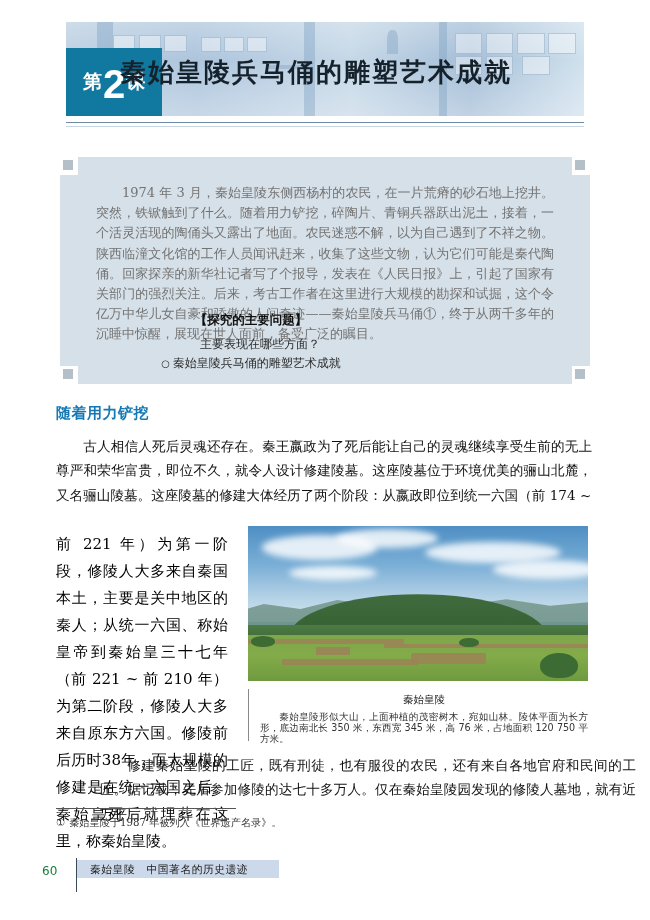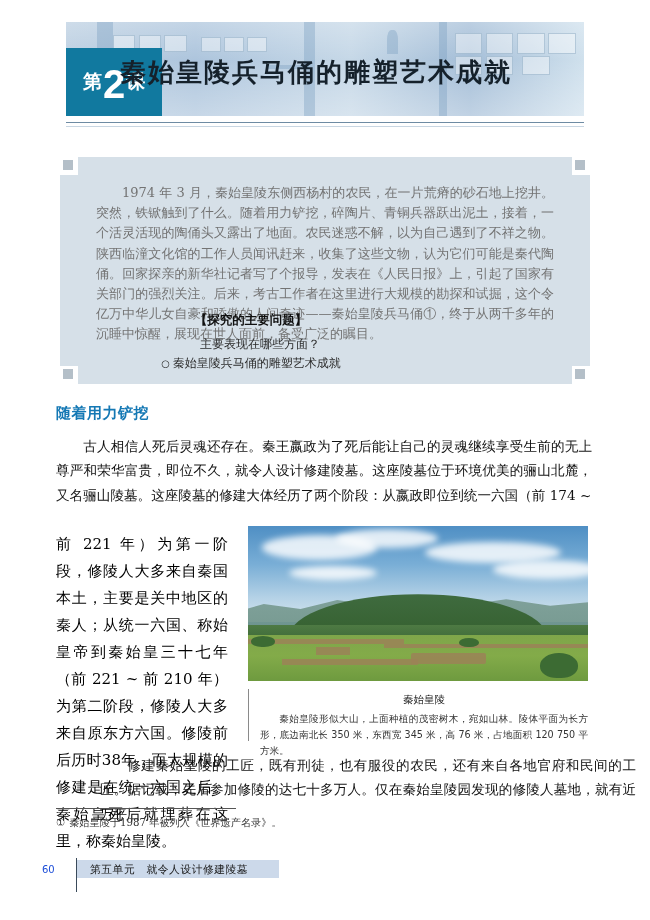--- a/index.html
+++ b/index.html
@@ -284,21 +284,21 @@
   }
   .fig-title {
     font-size: 10.5px;
     text-align: center;
     color: #222;
     font-family: "DejaVu Sans", "Liberation Sans", sans-serif;
     margin-bottom: 4px;
   }
   .fig-caption {
     font-size: 9.6px;
-    line-height: 16px;
+    line-height: 11px;
     color: #333;
     text-align: justify;
     text-indent: 2em;
     font-family: "DejaVu Sans", "Liberation Sans", sans-serif;
   }
 
   
   .fn-rule {
     position: absolute;
     left: 56px;
@@ -322,22 +322,22 @@
     position: absolute;
     left: 42px;
     top: 858px;
     width: 330px;
     height: 34px;
   }
   .footer-pageno {
     position: absolute;
     left: 0;
     top: 6px;
-    font-size: 10px;
-    color: #1d4ed8;
+    font-size: 12px;
+    color: #15803d;
     font-family: "DejaVu Sans", "Liberation Sans", sans-serif;
   }
   .footer-bar {
     position: absolute;
     left: 34px;
     top: 0;
     width: 1px;
     height: 34px;
     background: #3a4a5a;
   }
@@ -451,14 +451,14 @@
 
 <div class="fn-rule"></div>
 <div class="footnote">
   <span class="fn-mark">①</span><span>秦始皇陵于1987 年被列入《世界遗产名录》。</span>
 </div>
 
 <div class="footer">
   <div class="footer-pageno">60</div>
   <div class="footer-bar"></div>
   <div class="footer-band"></div>
-  <div class="footer-text">第五单元　就令人设计修建陵墓</div>
+  <div class="footer-text">秦始皇陵　中国著名的历史遗迹</div>
 </div>
 
 </body></html>

